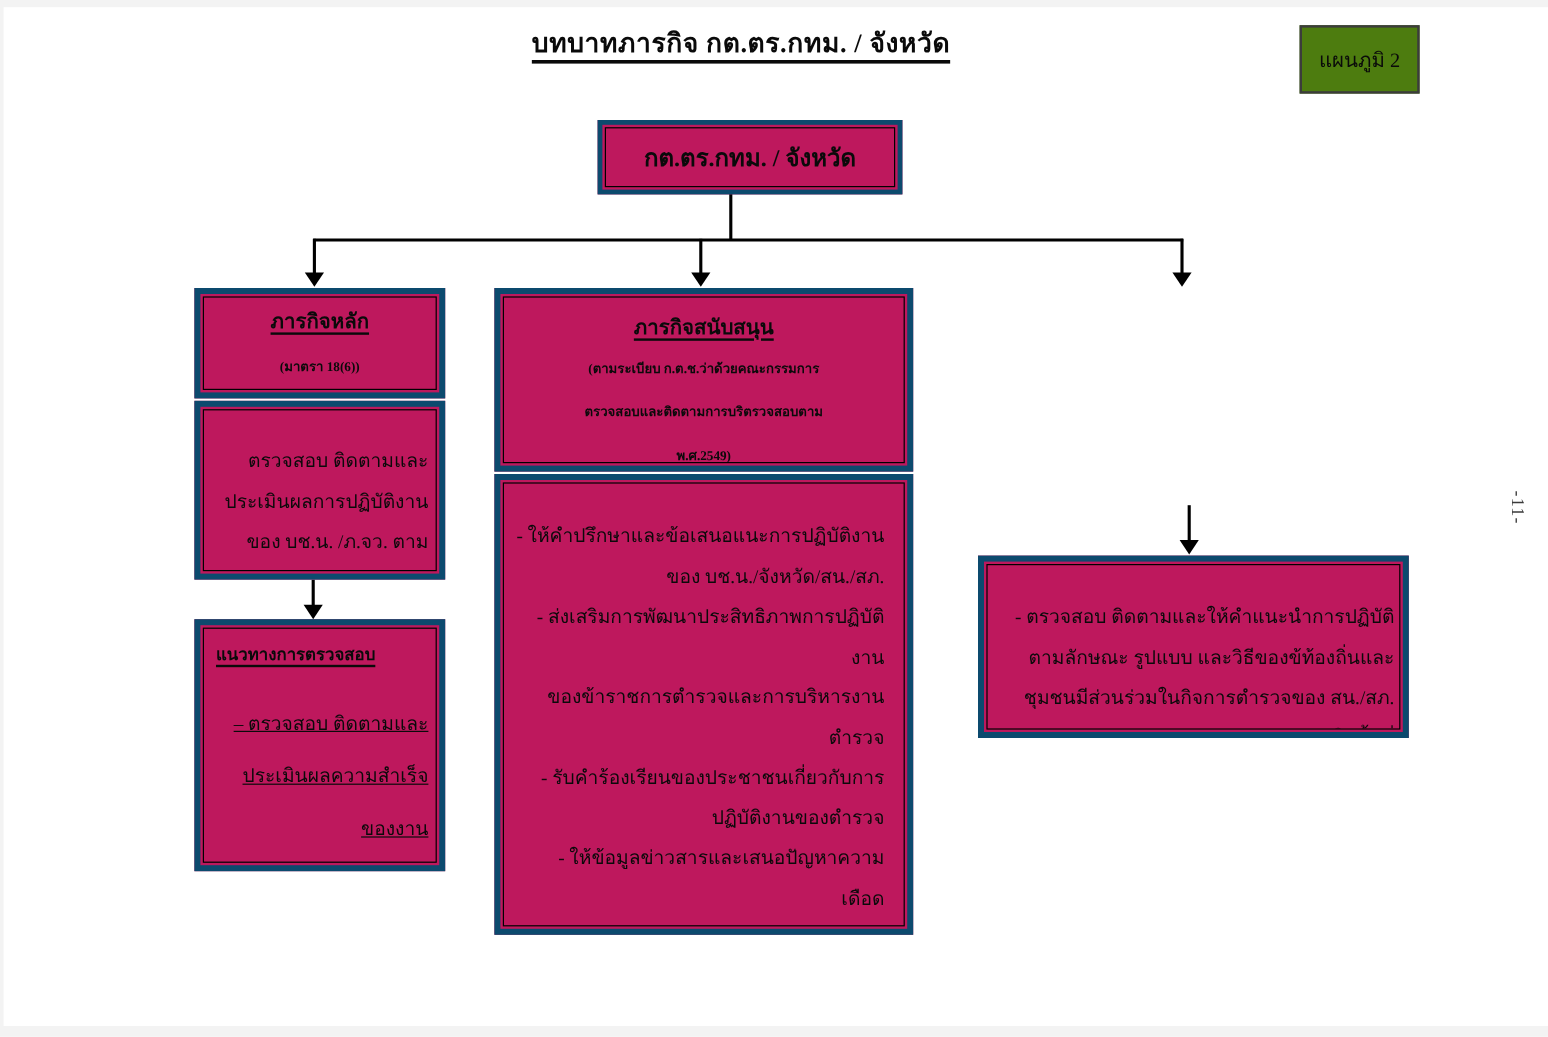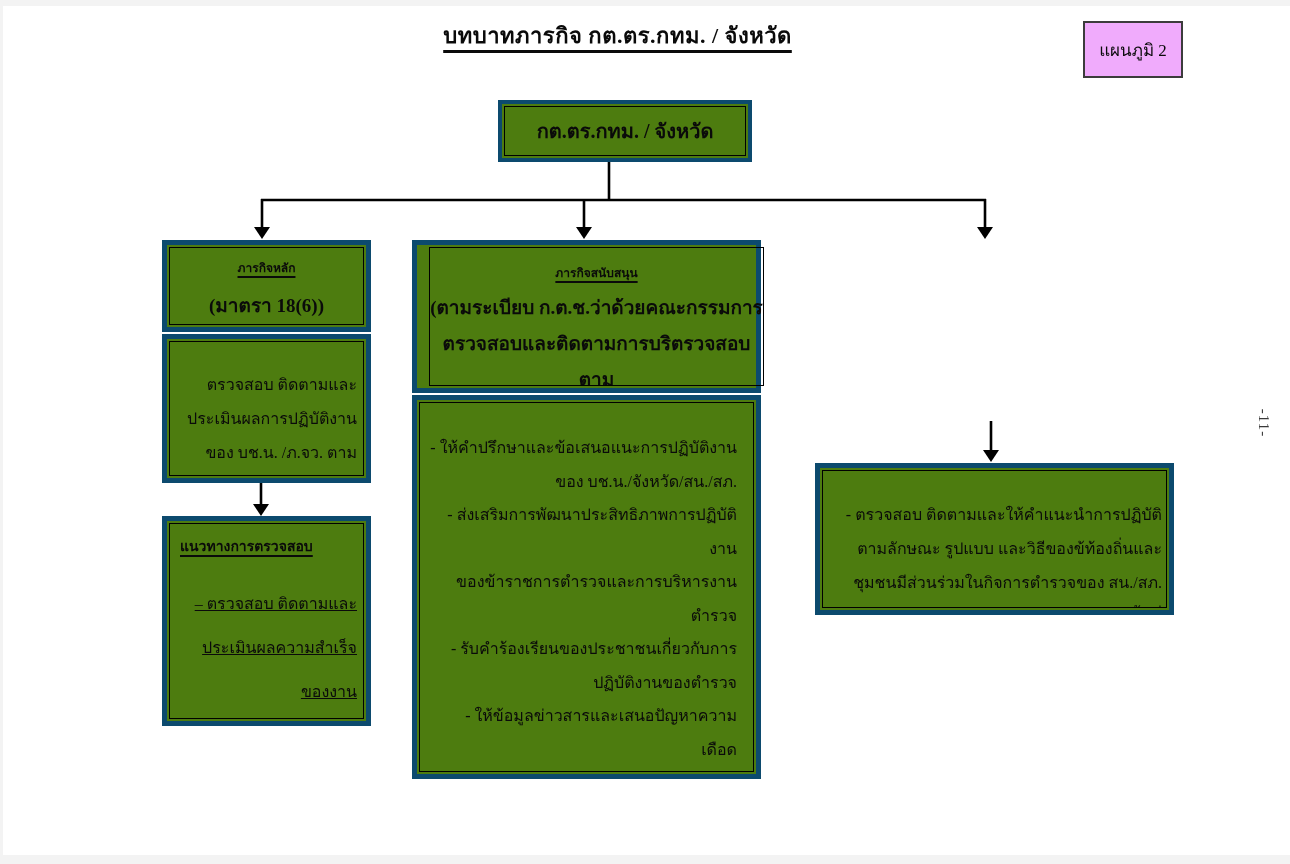--- a/index.html
+++ b/index.html
@@ -28,59 +28,59 @@
     letter-spacing:0.5px;
   }
 
   
   .label-box{
     left:1083px;top:21px;width:100px;height:57px;
     border:2px solid #3c3c3c;
     box-sizing:border-box;
     display:flex;align-items:center;justify-content:center;
     font-size:17px;
-    background:#f0abfc;
+    background:#4d7c0f;
   }
 
   
   .dbox{
     box-sizing:border-box;
     border:5px solid #0c4a6e;
-    background:#4d7c0f;
+    background:#be185d;
     padding:2px;
   }
   .dbox.thick{border-width:4px;}
   .dbox .inner{
     box-sizing:border-box;
     border:1.5px solid #000;
     width:100%;height:100%;
     overflow:hidden;
   }
 
   .root-box{left:498px;top:100px;width:254px;height:62px;}
   .root-box .inner{display:flex;align-items:center;justify-content:center;}
   .root-label{font-size:20px;font-weight:bold;}
 
   
   .hdr .inner{display:flex;flex-direction:column;align-items:center;text-align:center;}
   .hdr-title{
-    font-weight:bold;font-size:12px;
+    font-weight:bold;font-size:17px;
     text-decoration:underline;
     text-decoration-thickness:1.5px;
     text-underline-offset:4px;
   }
-  .hdr-sub{font-weight:bold;font-size:19px;white-space:pre-line;}
+  .hdr-sub{font-weight:bold;font-size:11px;white-space:pre-line;}
 
   .col1-hdr{left:162px;top:240px;width:209px;height:92px;}
   .col1-hdr .inner{justify-content:center;}
   .col1-hdr .hdr-title{line-height:40px;}
   .col1-hdr .hdr-sub{line-height:36px;}
 
   .col2-hdr{left:412px;top:240px;width:349px;height:153px;}
-  .col2-hdr .inner{padding-top:8px;margin-left:10px;}
+  .col2-hdr .inner{padding-top:8px;}
   .col2-hdr .hdr-title{line-height:34px;}
   .col2-hdr .hdr-sub{line-height:36px;}
 
   .col3-hdr{left:815px;top:240px;width:359px;height:181px;}
   .col3-hdr .inner{padding-top:10px;}
   .col3-hdr .hdr-title{line-height:36px;}
   .col3-hdr .hdr-sub{line-height:40px;}
 
   
   .body-text{

